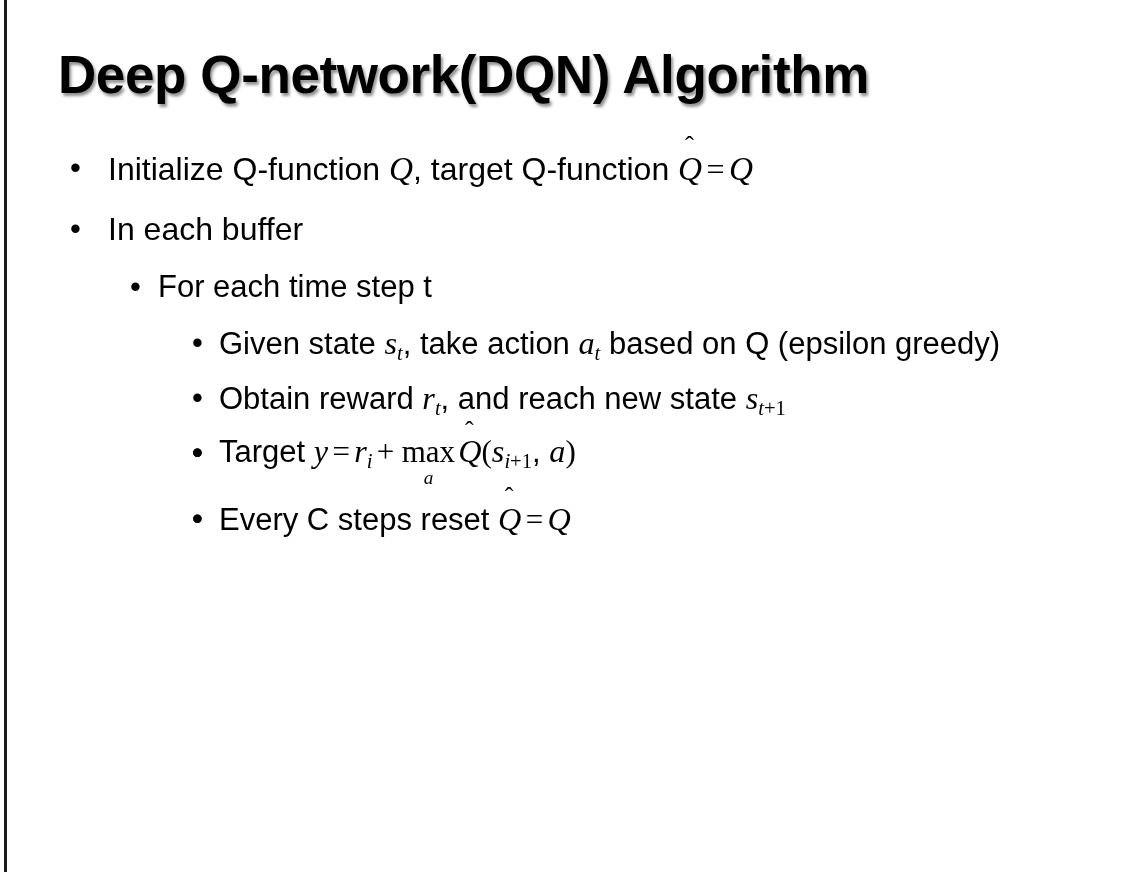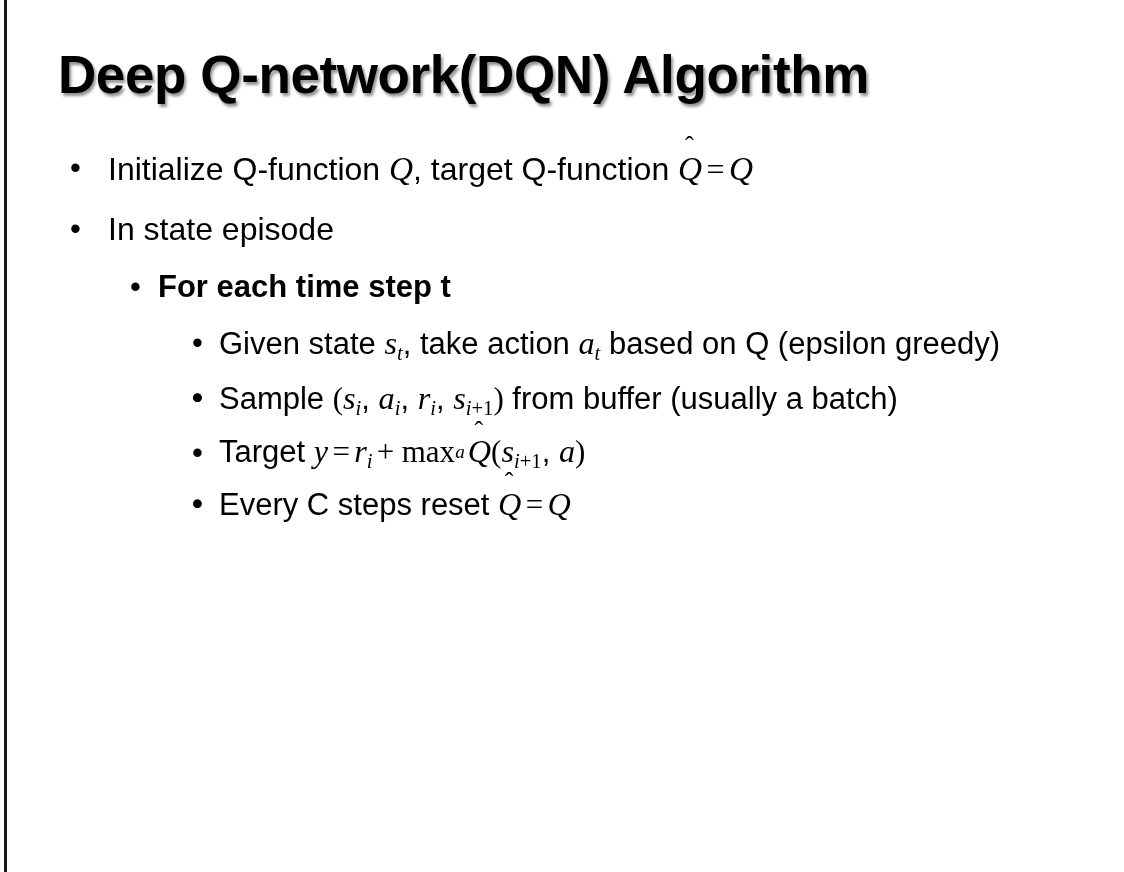--- a/index.html
+++ b/index.html
@@ -71,21 +71,21 @@
   }
 
   
   .lvl1 { margin: 0 0 14px 0; font-size: 32px; }
   .lvl1 .dot  { left: 70px; }
   .lvl1 .btext { margin-left: 108px; }
 
   
   .lvl2 { margin: 0 0 12px 0; font-size: 31px; }
   .lvl2 .dot  { left: 130px; }
-  .lvl2 .btext { margin-left: 158px; font-weight: bold; }
+  .lvl2 .btext { margin-left: 158px; }
 
   
   .lvl3 { margin: 0 0 10px 0; font-size: 31px; }
   .lvl3 .dot  { left: 192px; }
   .lvl3 .btext { margin-left: 219px; }
 
   
   .mi {               
     font-family: "Liberation Serif", "DejaVu Serif", serif;
     font-style: italic;
@@ -125,21 +125,21 @@
     top: -0.50em;
     transform: translateX(-58%);
     font-style: normal;
     font-size: 0.80em;
     line-height: 1;
   }
 
   
   .oplimits {
     display: inline-flex;
-    flex-direction: row;
+    flex-direction: column;
     align-items: center;
     vertical-align: baseline;
     line-height: 1;
     margin: 0 0.10em;
   }
   .oplimits .opbase {
     font-family: "Liberation Serif", "DejaVu Serif", serif;
     font-style: normal;
     font-size: 1.0em;
   }
@@ -161,39 +161,39 @@
 
   <div class="title">Deep Q-network(DQN) Algorithm</div>
 
   <div class="body-area">
       <div class="bullet lvl1">
         <span class="dot">•</span>
         <span class="btext">Initialize Q-function <span class="mi">Q</span>, target Q-function <span class="hatted"><span class="hat">ˆ</span>Q</span><span class="mo">=</span><span class="mi">Q</span></span>
       </div>
       <div class="bullet lvl1">
         <span class="dot">•</span>
-        <span class="btext">In state episode</span>
+        <span class="btext">In each buffer</span>
       </div>
       <div class="bullet lvl2">
         <span class="dot">•</span>
         <span class="btext">For each time step t</span>
       </div>
       <div class="bullet lvl3">
         <span class="dot">•</span>
         <span class="btext">Given state <span class="mi">s<sub>t</sub></span>, take action <span class="mi">a<sub>t</sub></span> based on Q (epsilon greedy)</span>
       </div>
       <div class="bullet lvl3">
         <span class="dot">•</span>
-      </div>
-      <div class="bullet lvl3">
-        <span class="dot">•</span>
-      </div>
-      <div class="bullet lvl3">
-        <span class="dot">•</span>
-        <span class="btext">Sample <span class="mn">(</span><span class="mi">s<sub>i</sub></span>, <span class="mi">a<sub>i</sub></span>, <span class="mi">r<sub>i</sub></span>, <span class="mi">s<sub>i<span class="up">+1</span></sub></span><span class="mn">)</span> from buffer (usually a batch)</span>
+        <span class="btext">Obtain reward <span class="mi">r<sub>t</sub></span>, and reach new state <span class="mi">s<sub>t<span class="up">+1</span></sub></span></span>
+      </div>
+      <div class="bullet lvl3">
+        <span class="dot">•</span>
+      </div>
+      <div class="bullet lvl3">
+        <span class="dot">•</span>
       </div>
       <div class="bullet lvl3 has-limits">
         <span class="dot">•</span>
         <span class="btext">Target <span class="mi">y</span><span class="mo">=</span><span class="mi">r<sub>i</sub></span><span class="mo">+</span><span class="oplimits">
             <span class="opbase">max</span>
             <span class="oplim">a</span>
           </span><span class="hatted"><span class="hat">ˆ</span>Q</span><span class="mn">(</span><span class="mi">s<sub>i<span class="up">+1</span></sub></span>, <span class="mi">a</span><span class="mn">)</span></span>
       </div>
       <div class="bullet lvl3">
         <span class="dot">•</span>

